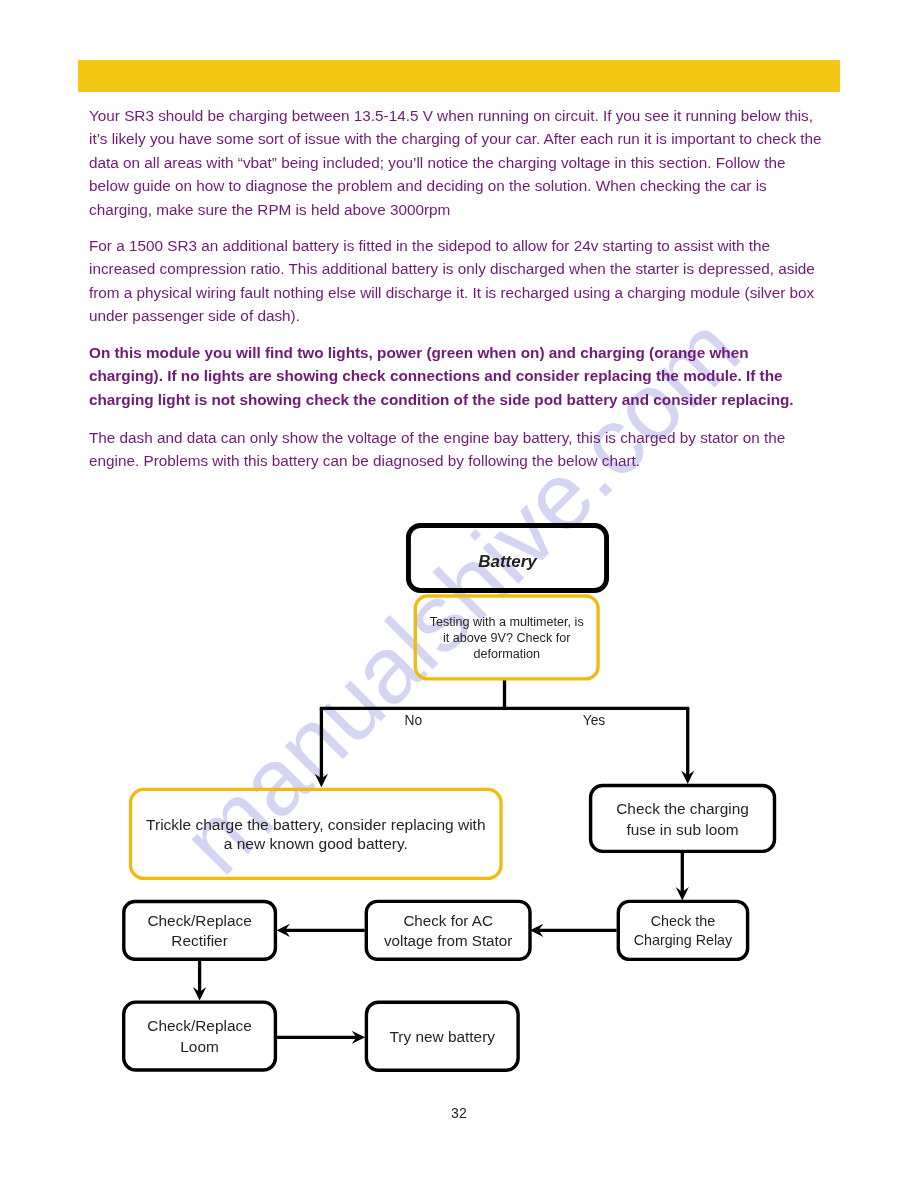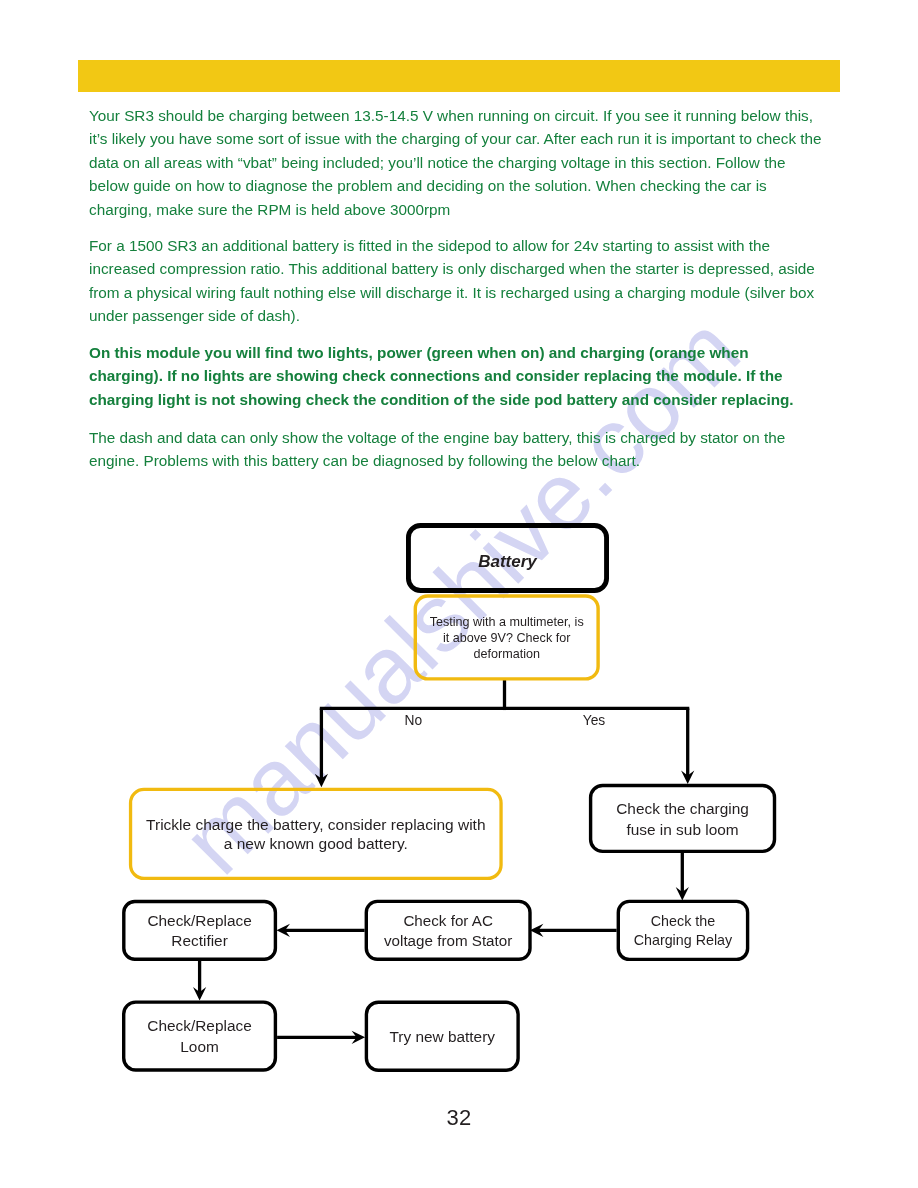--- a/index.html
+++ b/index.html
@@ -6,29 +6,29 @@
   html,body{margin:0;padding:0;}
   body{width:918px;height:1188px;background:#ffffff;overflow:hidden;
        font-family:"Liberation Sans",sans-serif;color:#000;position:relative;
        -webkit-font-smoothing:antialiased;}
   #page{position:absolute;left:0;top:0;width:918px;height:1188px;
          transform:translateZ(0);}
 
   .banner{position:absolute;left:78px;top:60px;width:762px;height:32.2px;background:#f2c814;}
 
   .para{position:absolute;left:89px;width:735px;margin:0;
-        font-size:15.3px;line-height:23.4px;color:#15803d;
+        font-size:15.3px;line-height:23.4px;color:#701a75;
         text-align:left;letter-spacing:0;}
   #p1{top:104px;}
   #p2{top:234px;}
   #p3{top:341px;font-weight:bold;}
   #p4{top:426px;}
 
   .pagenum{position:absolute;left:0;top:1105px;width:918px;text-align:center;
-           font-size:22px;color:#231f20;letter-spacing:0.3px;}
+           font-size:14px;color:#231f20;letter-spacing:0.3px;}
 
   
   .wm-layer{position:absolute;left:0;top:0;width:918px;height:1188px;
             overflow:hidden;pointer-events:none;}
   .wm{position:absolute;left:160.7px;top:818.2px;
       font-family:"Liberation Sans",sans-serif;font-size:95px;font-weight:400;
       color:#d4d5f3;white-space:nowrap;
       transform:rotate(-45deg);transform-origin:0 0;}
 
   svg.flow{position:absolute;left:0;top:0;width:918px;height:1188px;overflow:visible;}

